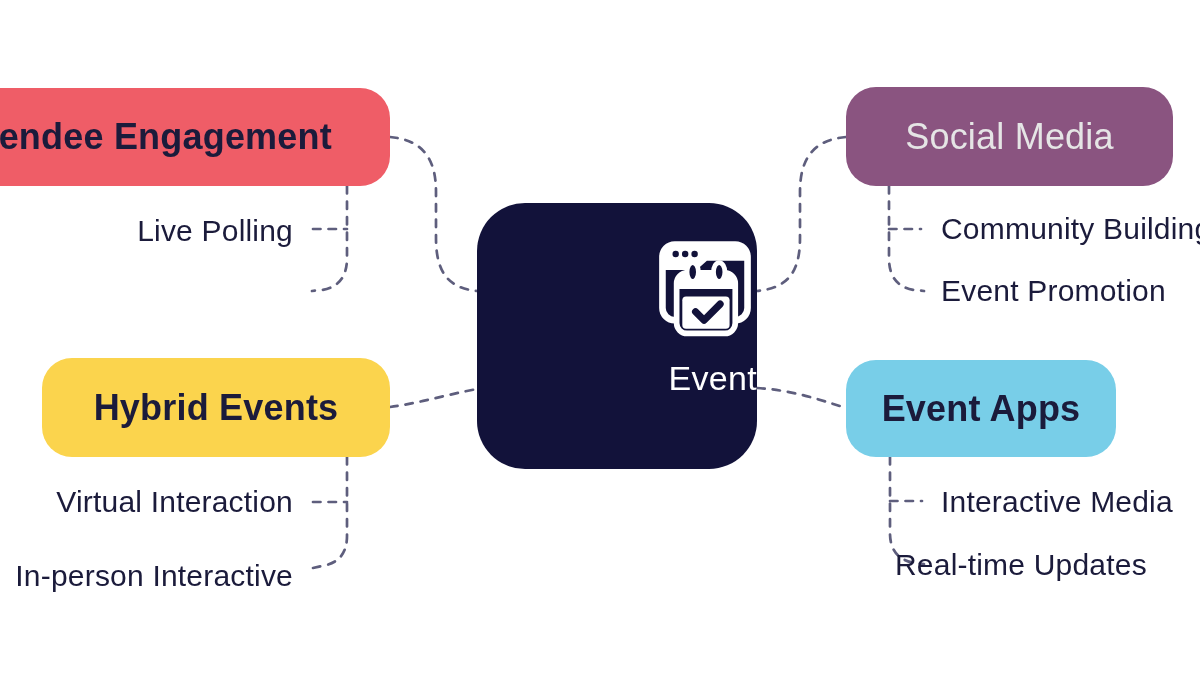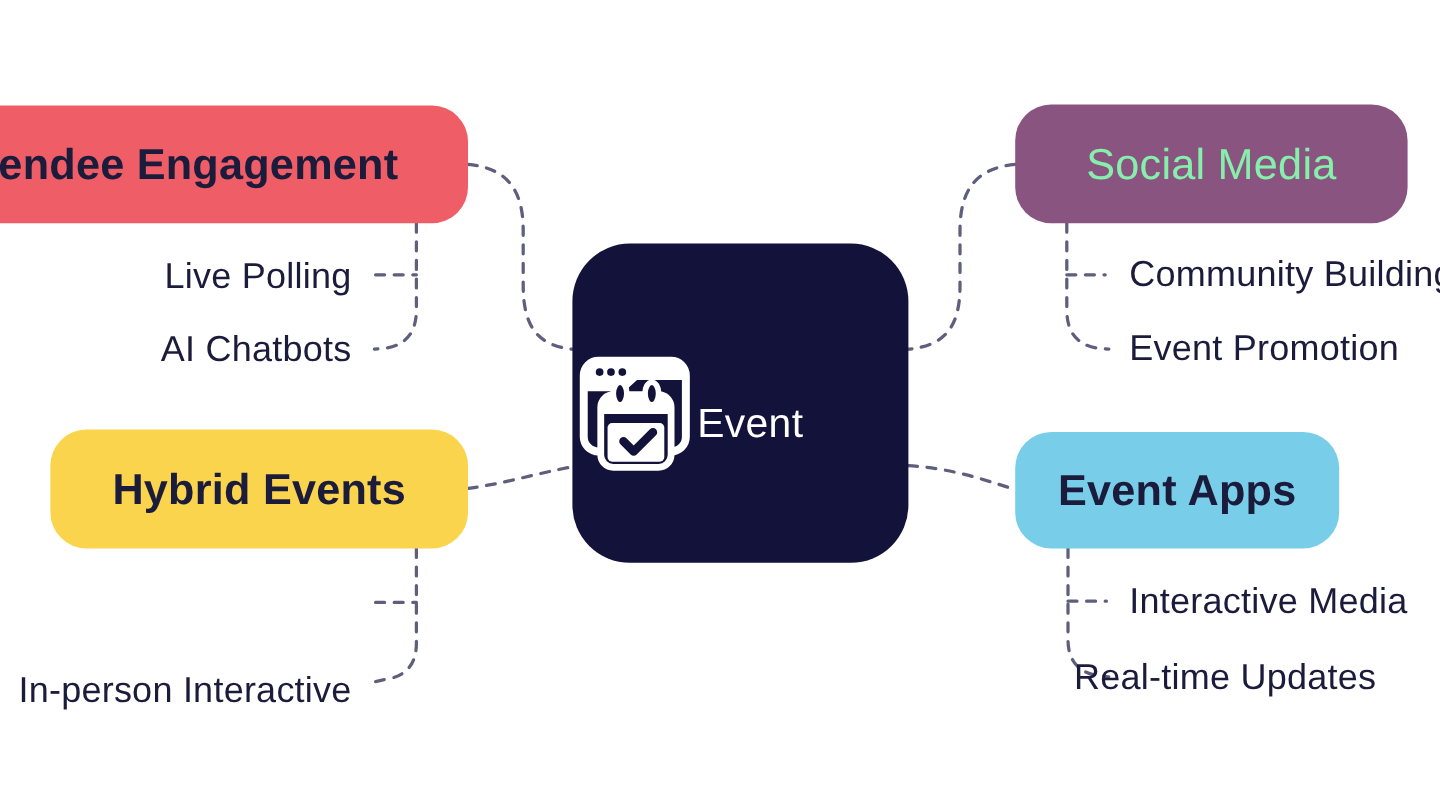--- a/index.html
+++ b/index.html
@@ -10,28 +10,28 @@
   .canvas{position:absolute;inset:0;width:1200px;height:675px;}
   svg.connectors{position:absolute;left:0;top:0;z-index:1;}
   svg.connectors path{fill:none;stroke-width:2.7;stroke-dasharray:7.5 8;stroke-linecap:round;}
 
   .branch{
     position:absolute;z-index:2;display:flex;align-items:center;justify-content:center;
     border-radius:30px;white-space:nowrap;
     font-size:36px;font-weight:700;color:#1B1B3B;letter-spacing:0.2px;
   }
   .b-attendee{left:-110px;top:88px;width:500px;height:98px;background:#EF5D67;}
-  .b-social  {left:846px;top:87px;width:327px;height:99px;background:#8A5480;color:#86efac;font-weight:400;}
+  .b-social  {left:846px;top:87px;width:327px;height:99px;background:#8A5480;color:#e5e5e5;font-weight:400;}
   .b-hybrid  {left:42px;top:358px;width:348px;height:99px;background:#FBD44D;}
   .b-apps    {left:846px;top:360px;width:270px;height:97px;background:#78CEE8;}
 
   .center-node{
     position:absolute;z-index:2;left:477px;top:203px;width:280px;height:266px;
-    background:#12123A;border-radius:48px;display:flex;flex-direction:row;
-    align-items:center;box-sizing:border-box;padding-top:18px;
+    background:#12123A;border-radius:48px;display:flex;flex-direction:column;
+    align-items:flex-end;box-sizing:border-box;padding-top:34px;
   }
   .center-icon{width:104px;height:104px;flex:0 0 auto;}
   .center-label{
     margin-top:16px;color:#ffffff;font-size:34px;line-height:43px;
     font-weight:400;text-align:center;letter-spacing:0.3px;
   }
 
   .child{
     position:absolute;z-index:2;white-space:nowrap;
     font-size:30px;line-height:40px;font-weight:400;color:#1B1B3B;letter-spacing:0.2px;
@@ -99,20 +99,20 @@
     <span>Social Media</span>
   </div>
   <div class="branch b-hybrid">
     <span>Hybrid Events</span>
   </div>
   <div class="branch b-apps">
     <span>Event Apps</span>
   </div>
 
   <div class="child c-live">Live Polling</div>
-  <div class="child c-ai">AI Chatbots</div>
   <div class="child c-community">Community Building</div>
   <div class="child c-promo">Event Promotion</div>
+  <div class="child c-virtual">Virtual Interaction</div>
   <div class="child c-person">In-person Interactive</div>
   <div class="child c-maps">Interactive Media</div>
   <div class="child c-updates">Real-time Updates</div>
 
 </div>
 
 </body></html>

